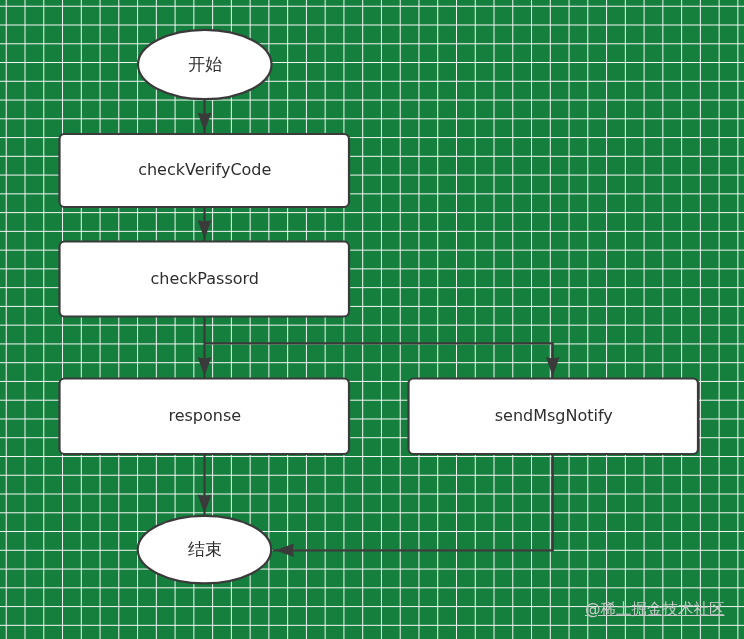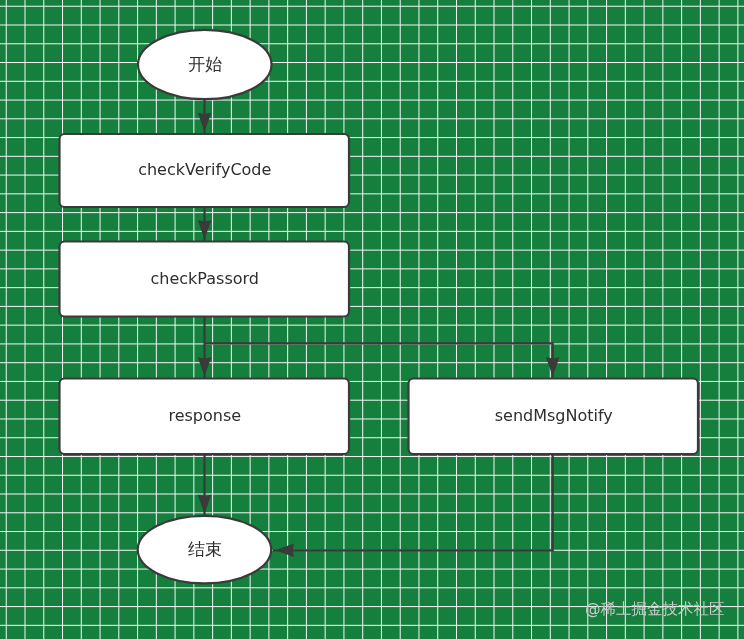--- a/index.html
+++ b/index.html
@@ -156,14 +156,14 @@
     <g>
       <rect class="node-shape" x="408.5" y="378.5" width="289.5" height="75.5" rx="5" ry="5" fill="#ffffff" stroke="#3a3a3a" stroke-width="2.2"></rect>
       <text class="node-label" x="553.75" y="415.35" fill="#2e2e2e" font-size="16">sendMsgNotify</text>
     </g>
     <g>
       <ellipse class="node-shape" cx="204.45" cy="549.5999999999999" rx="66.75" ry="33.8" fill="#ffffff" stroke="#3a3a3a" stroke-width="2.2"></ellipse>
       <text class="node-label-cjk" x="204.95" y="548.6999999999999" fill="#2e2e2e" font-size="17">结束</text>
     </g>
   </svg>
 
-  <div class="watermark" style="left: 585px; top: 601px; color: rgb(201, 201, 201); font-size: 15.5px;">@稀土掘金技术社区</div>
+  <div class="watermark" style="left: 585px; top: 601px; color: rgb(201, 201, 201); font-size: 15.5px; text-decoration: underline;">@稀土掘金技术社区</div>
 </div>
 
 </body></html>

